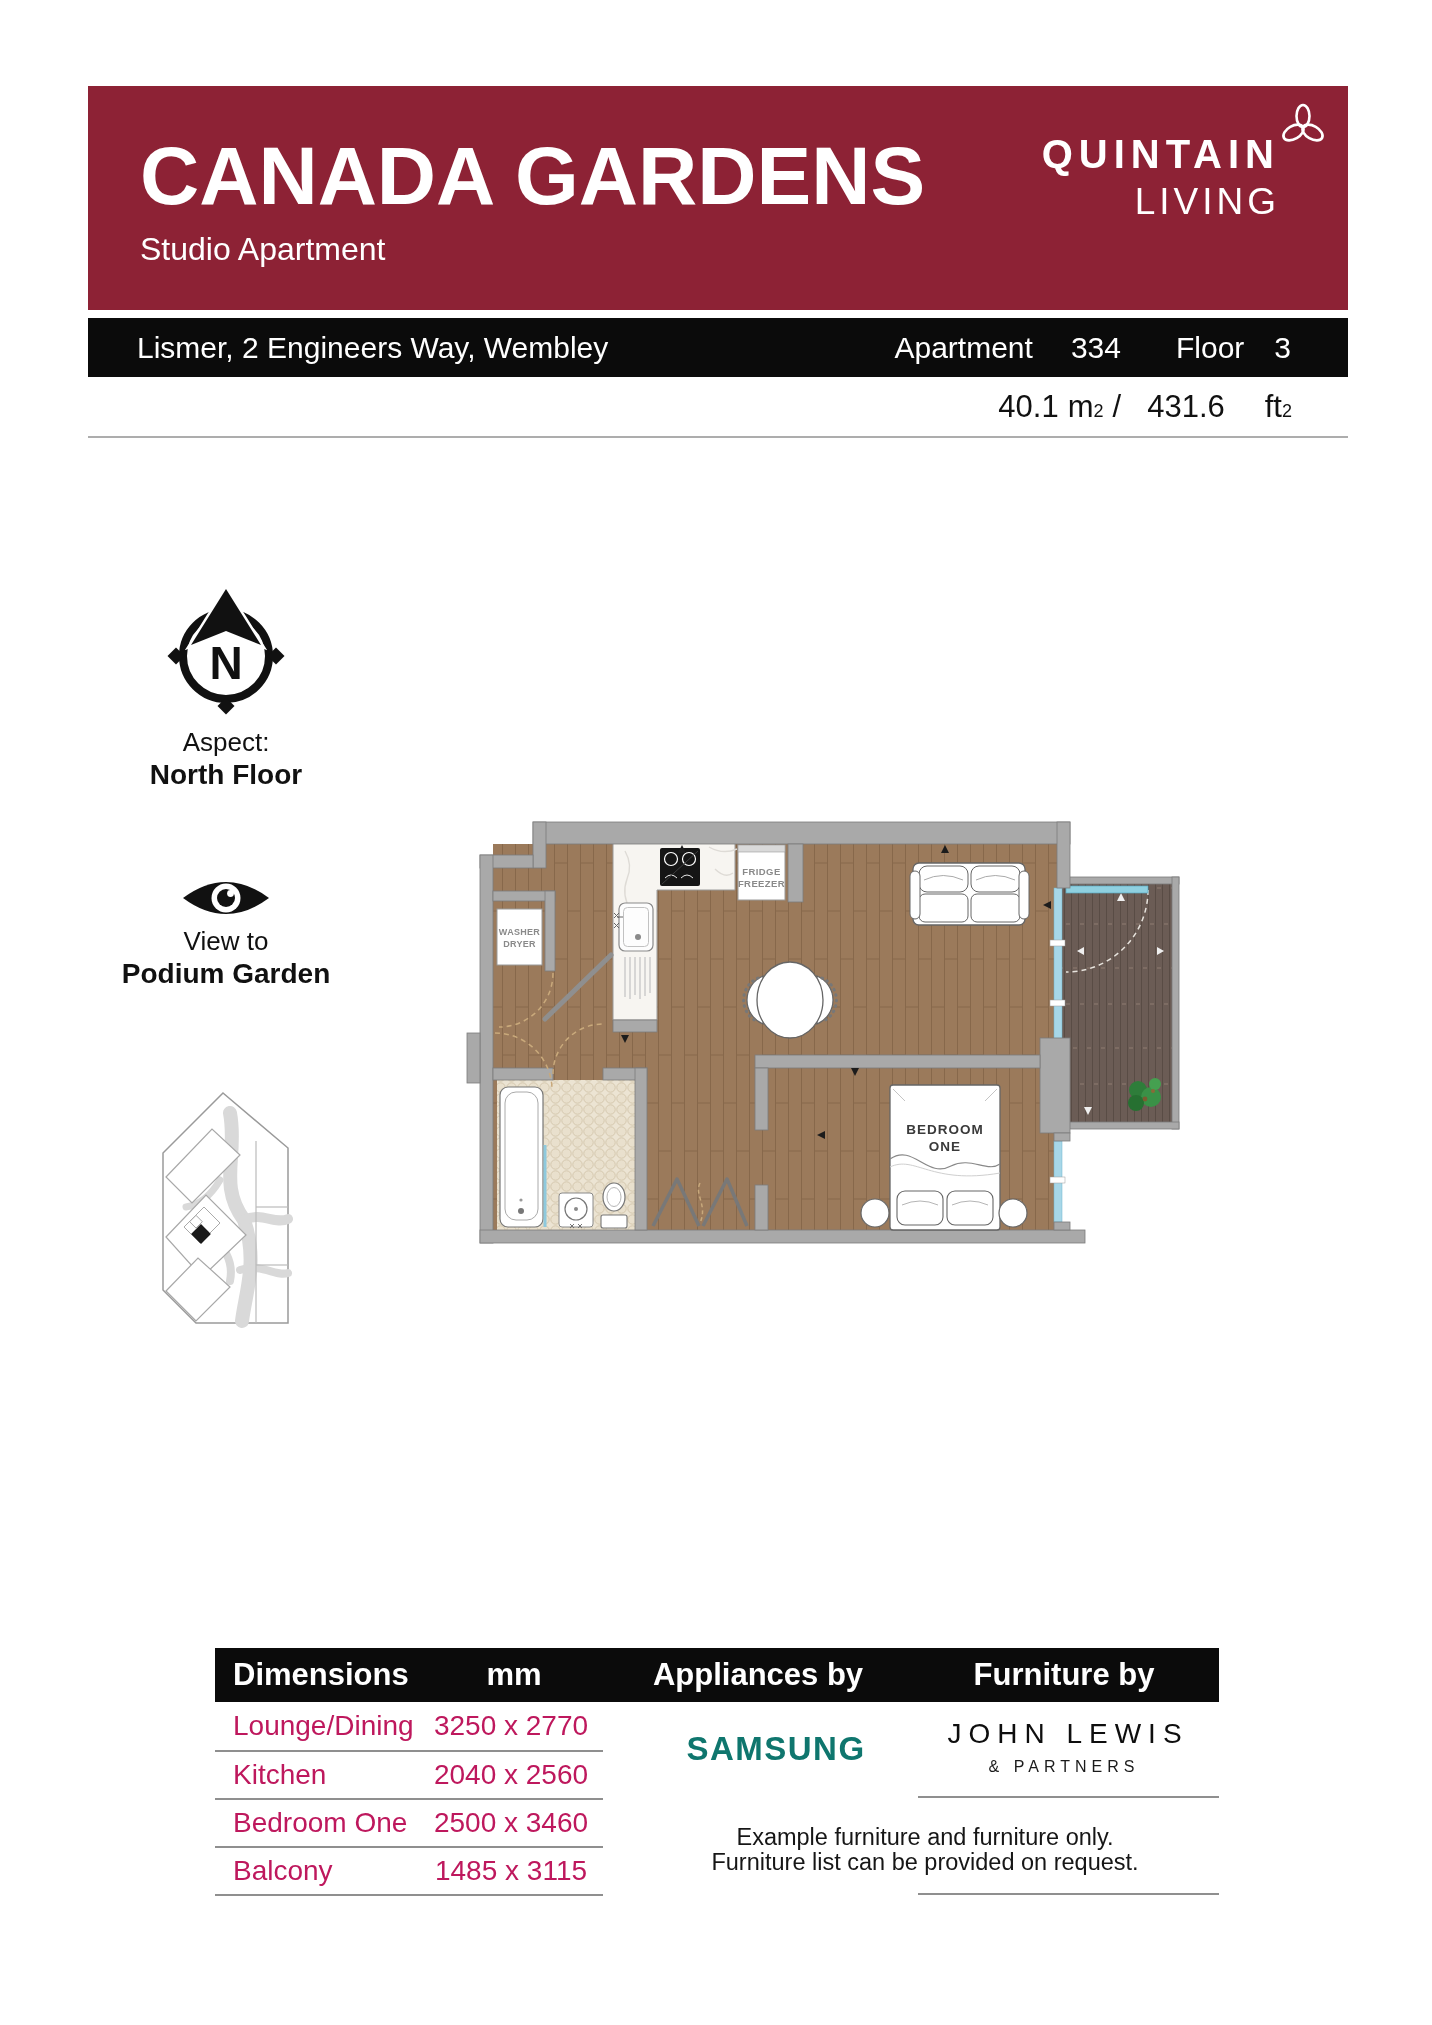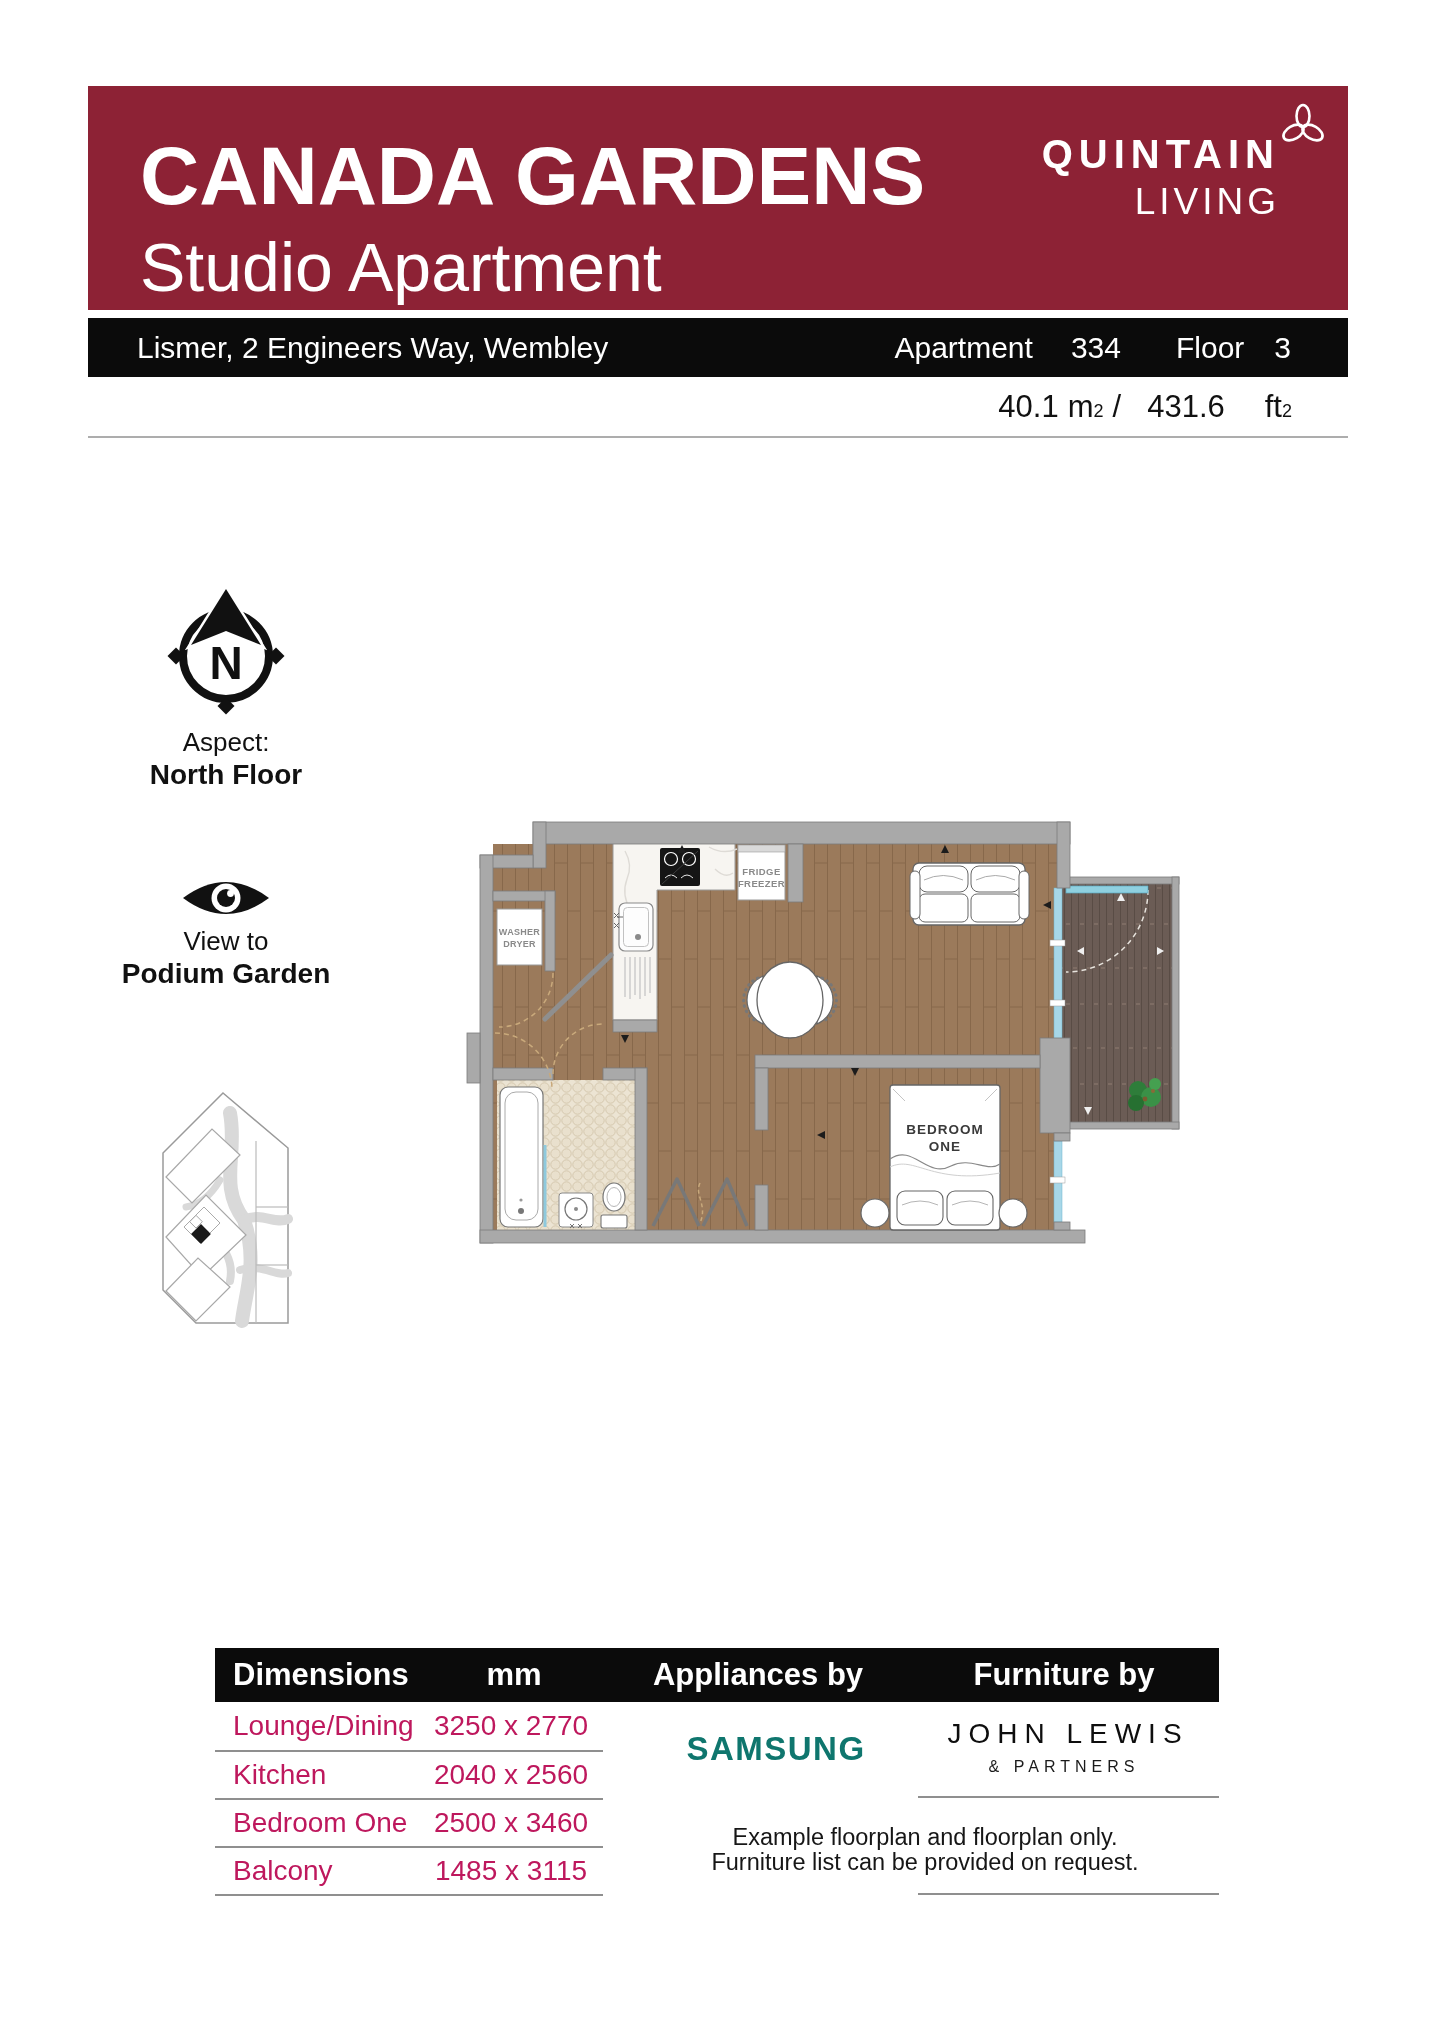--- a/index.html
+++ b/index.html
@@ -4,21 +4,21 @@
 <style>
   html,body{margin:0;padding:0;background:#fff;}
   .page{
     position:relative;width:1432px;height:2025px;background:#fff;
     font-family:"Liberation Sans",sans-serif;overflow:hidden;
     outline:1px solid #d8d8d8;
   }
   
   .banner{position:absolute;left:88px;top:86px;width:1260px;height:224px;background:#8d2235;}
   .banner-title{position:absolute;left:52px;top:49px;color:#fff;font-size:82px;font-weight:700;line-height:1;letter-spacing:0;white-space:nowrap;}
-  .banner-sub{position:absolute;left:52px;top:147px;color:#fff;font-size:68px;font-weight:400;line-height:1;white-space:nowrap;}
+  .banner-sub{position:absolute;left:52px;top:147px;color:#fff;font-size:32px;font-weight:400;line-height:1;white-space:nowrap;}
   .brand{position:absolute;right:68px;top:48px;text-align:right;color:#fff;}
   .brand-top{font-size:40px;font-weight:700;letter-spacing:6px;line-height:1;white-space:nowrap;}
   .brand-bottom{font-size:37px;font-weight:400;letter-spacing:4px;line-height:1;margin-top:9px;white-space:nowrap;}
   .trillium{position:absolute;right:23px;top:15px;}
   .addressbar{position:absolute;left:88px;top:318px;width:1260px;height:59px;background:#0b0b0b;color:#fff;
     display:flex;align-items:center;justify-content:space-between;padding:0 57px 0 49px;box-sizing:border-box;font-size:30px;}
   .apt-group{display:flex;align-items:center;}
   .areas{position:absolute;top:389px;right:140px;display:flex;align-items:baseline;font-size:31px;color:#111;}
   .areas sup{font-size:18px;vertical-align:super;line-height:0;}
   .rule{position:absolute;left:88px;top:436px;width:1260px;height:2px;background:#adadad;}
@@ -359,16 +359,16 @@
     <span class="val">1485 x 3115</span>
   </div>
   <div class="hline" style="left:215px;top:1894px;width:388px;"></div>
 
   <div class="samsung">SAMSUNG</div>
   <div class="jl1">JOHN LEWIS</div>
   <div class="jl2">&amp; PARTNERS</div>
   <div class="hline" style="left:918px;top:1796px;width:301px;height:1.5px;"></div>
   <div class="hline" style="left:918px;top:1893px;width:301px;height:1.5px;"></div>
 
-  <div class="note" style="top:1837px;">Example floorplan and floorplan only.</div>
+  <div class="note" style="top:1837px;">Example furniture and furniture only.</div>
   <div class="note" style="top:1862px;">Furniture list can be provided on request.</div>
 
 </div>
 
 </body></html>

